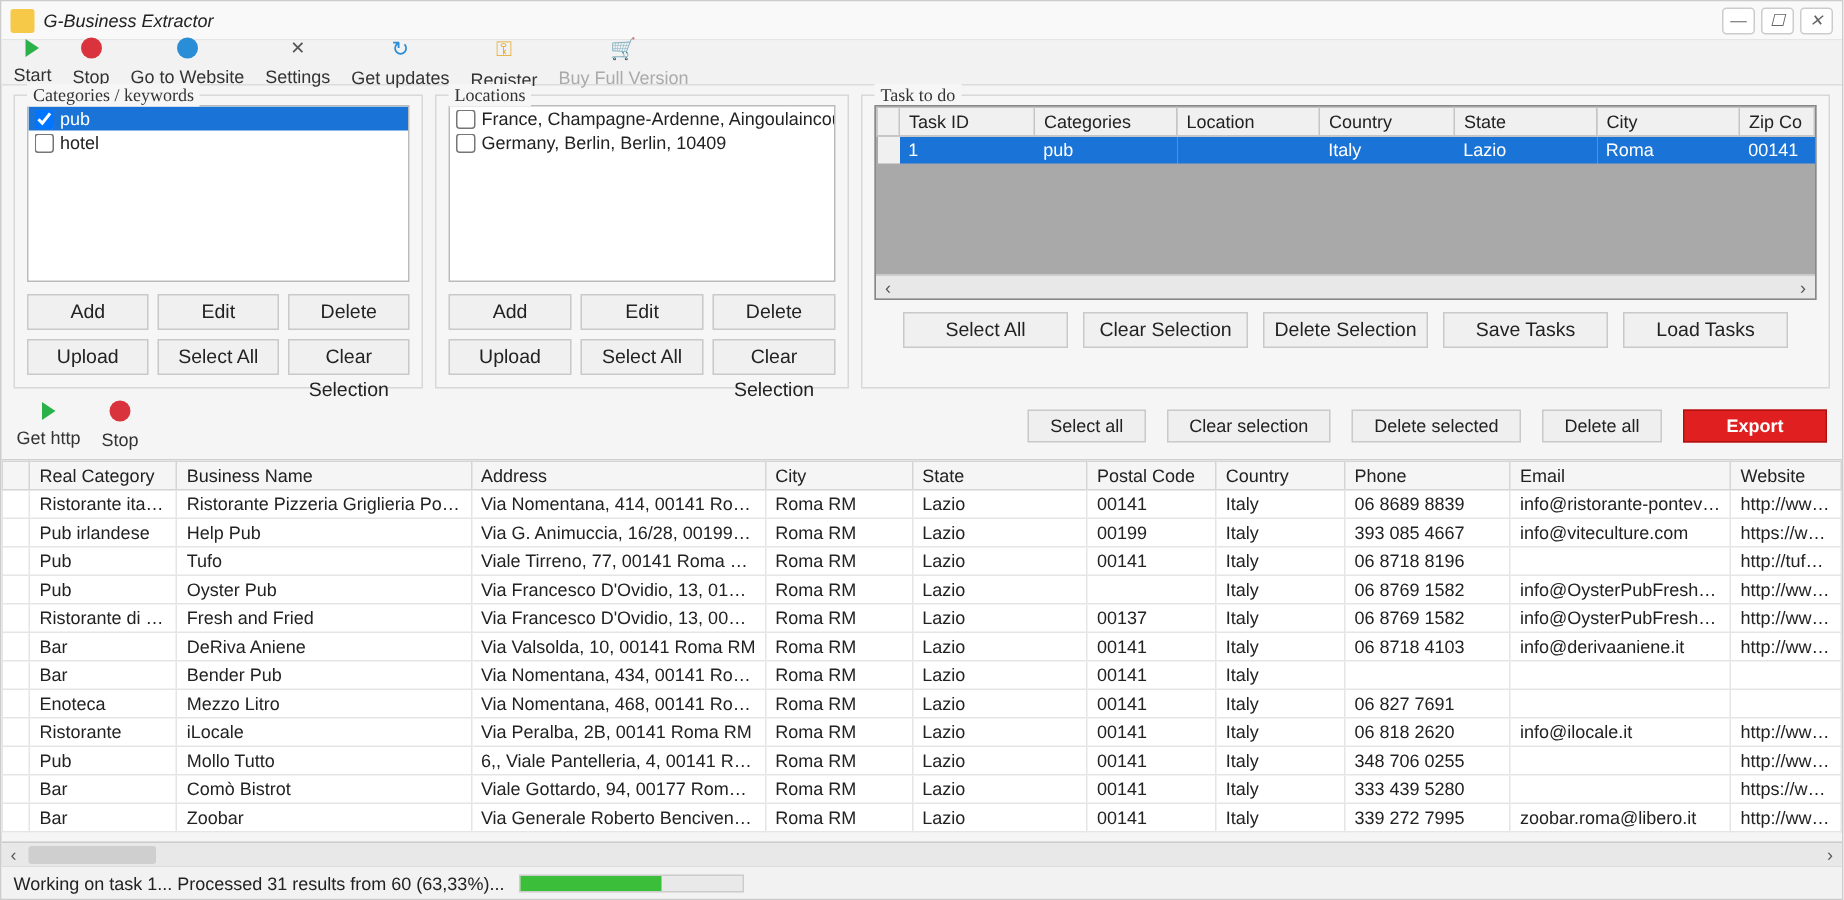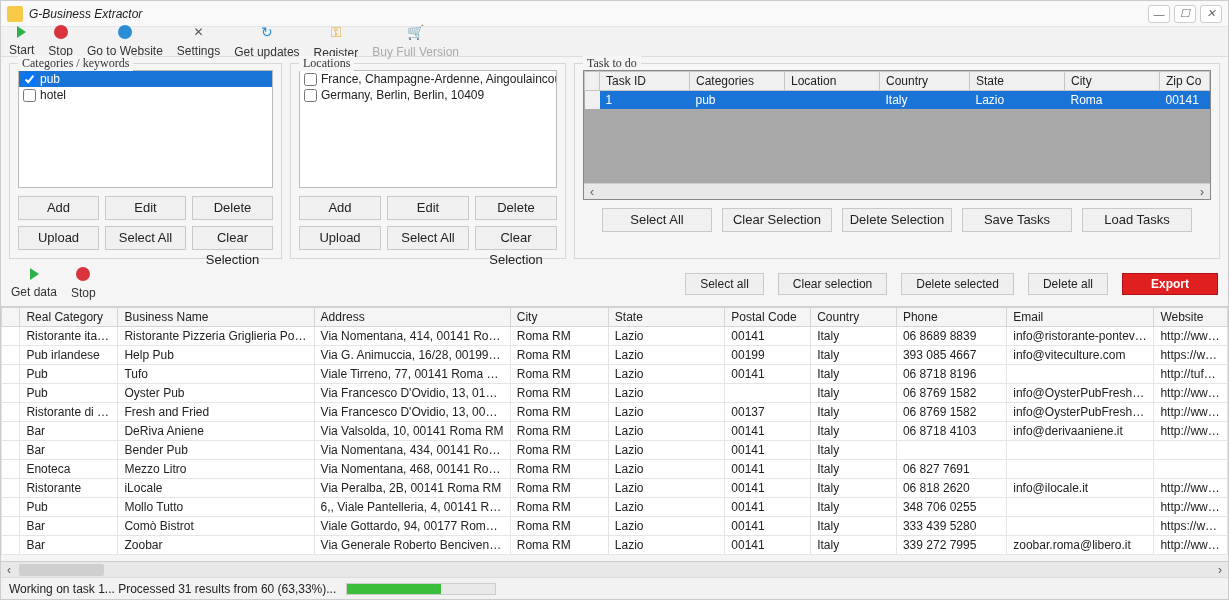--- a/index.html
+++ b/index.html
@@ -382,21 +382,21 @@
         <div class="btn">Save Tasks</div>
         <div class="btn">Load Tasks</div>
       </div>
     </div>
 
   </div>
 
   <div class="mid-toolbar">
     <span class="tool-item">
       <span class="tri-right"></span>
-      <span>Get data</span>
+      <span>Get http</span>
     </span>
     <span class="tool-item">
       <span class="circle-red"></span>
       <span>Stop</span>
     </span>
     <span class="spacer"></span>
     <span class="mbtn">Select all</span>
     <span class="mbtn">Clear selection</span>
     <span class="mbtn">Delete selected</span>
     <span class="mbtn">Delete all</span>

